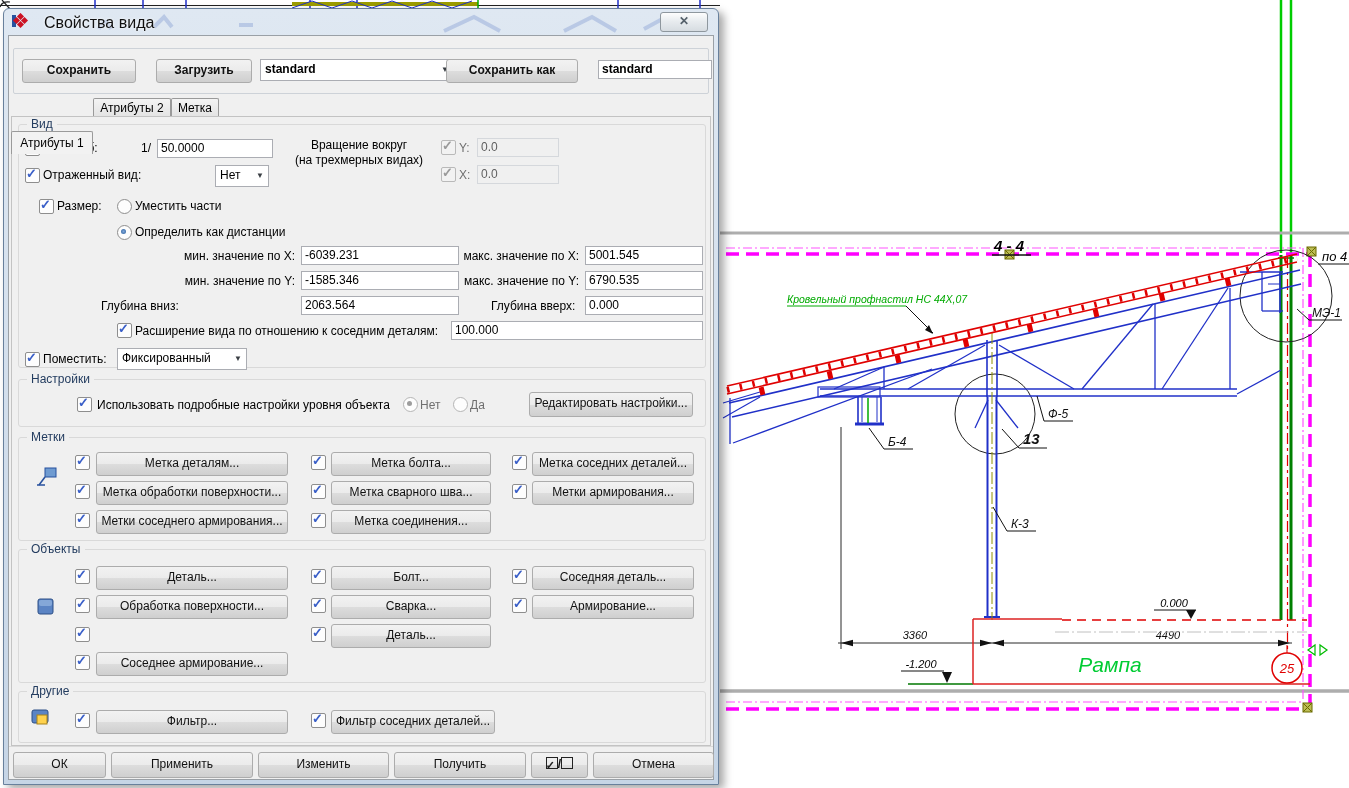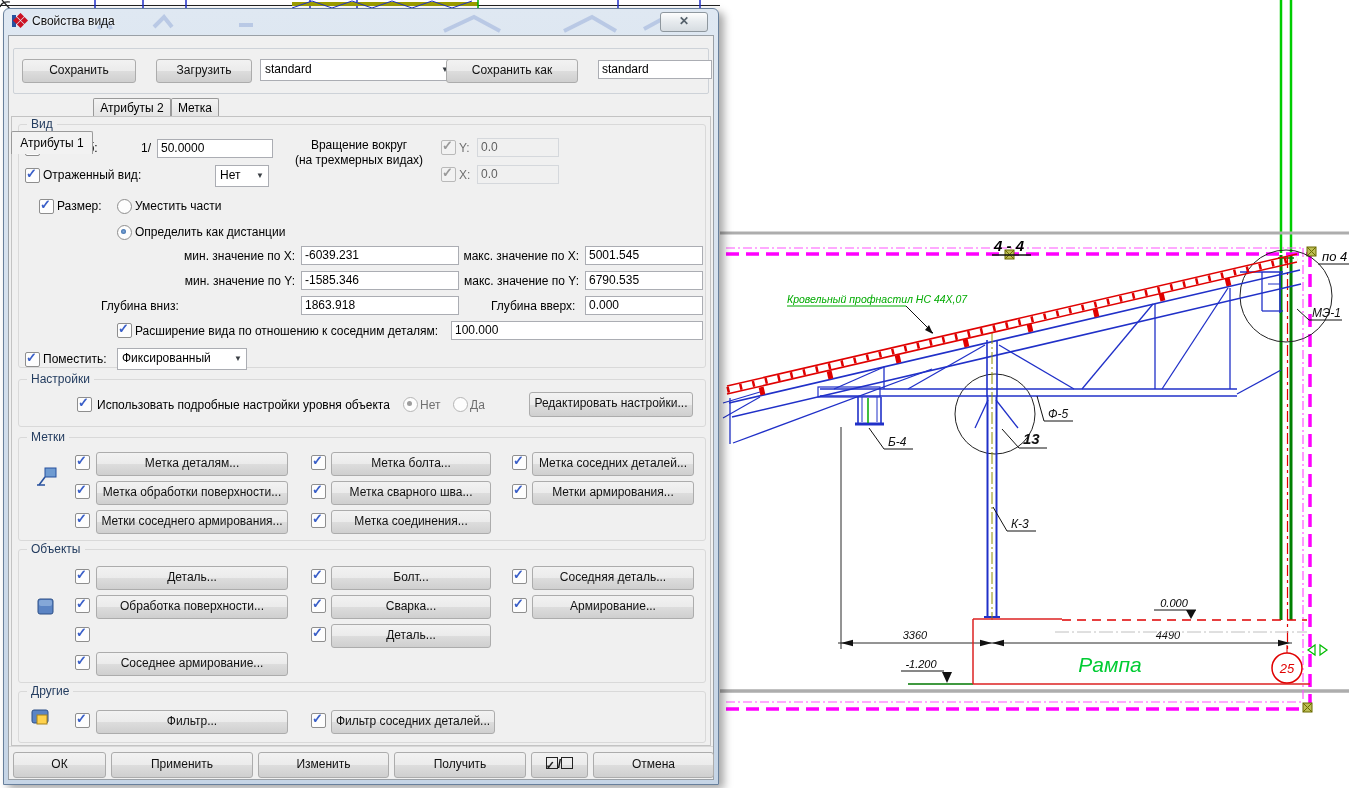--- a/index.html
+++ b/index.html
@@ -10,21 +10,21 @@
   
   #bg-top{position:absolute;left:0;top:0;z-index:0;}
   #draw-area{position:absolute;left:720px;top:0;z-index:1;}
 
   
   .dialog{position:absolute;left:3px;top:8px;width:714px;height:775px;z-index:3;
           background:linear-gradient(#dfe8f2,#c6d5e6);border:1px solid #68809c;
           border-radius:6px 6px 0 0;box-shadow:5px 4px 9px rgba(0,0,0,.35);}
   .titlebar{position:absolute;left:0;top:0;right:0;height:24px;}
   .titlebar .glass{position:absolute;inset:0;overflow:hidden;border-radius:6px 6px 0 0;}
-  .title-text{position:absolute;left:28px;top:5px;font-size:12px;color:#111;text-shadow:0 0 3px #fff;}
+  .title-text{position:absolute;left:40px;top:5px;font-size:16px;color:#111;text-shadow:0 0 3px #fff;}
   .app-icon{position:absolute;left:8px;top:4px;width:16px;height:16px;}
   .close-btn{position:absolute;right:10px;top:3px;width:46px;height:18px;border:1px solid #8e979e;
              border-radius:3px;background:linear-gradient(#fdfdfd,#e8ecef 45%,#d6dce1);
              text-align:center;line-height:16px;color:#55616b;font-size:12px;font-weight:bold;}
   .client{position:absolute;left:4px;right:4px;top:26px;bottom:4px;background:#f0f0f0;
           border:1px solid #9aa0a6;}
 
   
   .btn{position:absolute;height:22px;border:1px solid #acacac;border-radius:3px;
        background:linear-gradient(#f2f2f2,#ebebeb 50%,#dddddd 50%,#cfcfcf);
@@ -49,21 +49,21 @@
                     background:radial-gradient(#7da7d9,#2b5d9b);}
   .radio.dis{border-color:#b5b5b5;}
   .radio.dis.sel::after{background:#9d9d9d;}
   .lbl{position:absolute;white-space:nowrap;font-size:12px;}
   .lbl.dim{color:#6f6f6f;}
   .grp{position:absolute;border:1px solid #d9d9d9;border-radius:3px;}
   .grp-title{position:absolute;top:-8px;left:8px;background:#f0f0f0;padding:0 4px;color:#233c5f;font-size:12px;}
 
   
   .topbar{position:absolute;left:4px;top:12px;width:694px;height:44px;border:1px solid #cdd2d8;
-          border-radius:2px;background:#f0f0f0;}
+          border-radius:2px;background:#f0f0f0;font-weight:bold;}
   .tab{position:absolute;border:1px solid #9a9a9a;border-bottom:none;border-radius:2px 2px 0 0;
        text-align:center;font-size:12px;}
   .tab.active{background:#f2f2f2;height:22px;line-height:22px;z-index:2;margin-top:36px;}
   .tab.inactive{background:linear-gradient(#f4f4f4,#e2e2e2);height:19px;line-height:19px;top:62px;z-index:1;}
   .tabpage{position:absolute;left:2px;top:80px;width:698px;height:628px;border:1px solid #c3c3c3;
            background:#f0f0f0;z-index:1;}
 
   .footer-sep{position:absolute;left:0px;right:0px;top:710px;height:1px;background:#d8d8d8;}
   .mini-cb{display:inline-block;width:10px;height:10px;border:1px solid #222;position:relative;vertical-align:-1px;}
   .mini-cb.checked::after{content:"✓";position:absolute;left:-1px;top:-4px;font-size:11px;font-weight:bold;color:#222;}
@@ -374,21 +374,21 @@
         <span class="field" style="left:282px;top:121px;width:150px">-6039.231</span>
         <span class="lbl" style="left:440px;top:124px;width:120px;text-align:right">макс. значение по X:</span>
         <span class="field" style="left:566px;top:121px;width:110px">5001.545</span>
 
         <span class="lbl" style="left:130px;top:149px;width:146px;text-align:right">мин. значение по Y:</span>
         <span class="field" style="left:282px;top:146px;width:150px">-1585.346</span>
         <span class="lbl" style="left:440px;top:149px;width:120px;text-align:right">макс. значение по Y:</span>
         <span class="field" style="left:566px;top:146px;width:110px">6790.535</span>
 
         <span class="lbl" style="left:82px;top:174px">Глубина вниз:</span>
-        <span class="field" style="left:282px;top:171px;width:150px">1863.918</span>
+        <span class="field" style="left:282px;top:171px;width:150px">2063.564</span>
         <span class="lbl" style="left:472px;top:174px">Глубина вверх:</span>
         <span class="field" style="left:566px;top:171px;width:110px">0.000</span>
 
         <span class="cb checked" style="left:98px;top:198px"></span>
         <span class="lbl" style="left:116px;top:199px">Расширение вида по отношению к соседним деталям:</span>
         <span class="field" style="left:432px;top:196px;width:244px">100.000</span>
 
         <span class="cb checked" style="left:6px;top:227px"></span>
         <span class="lbl" style="left:24px;top:227px">Поместить:</span>
         <span class="combo flat" style="left:98px;top:223px;width:128px">

